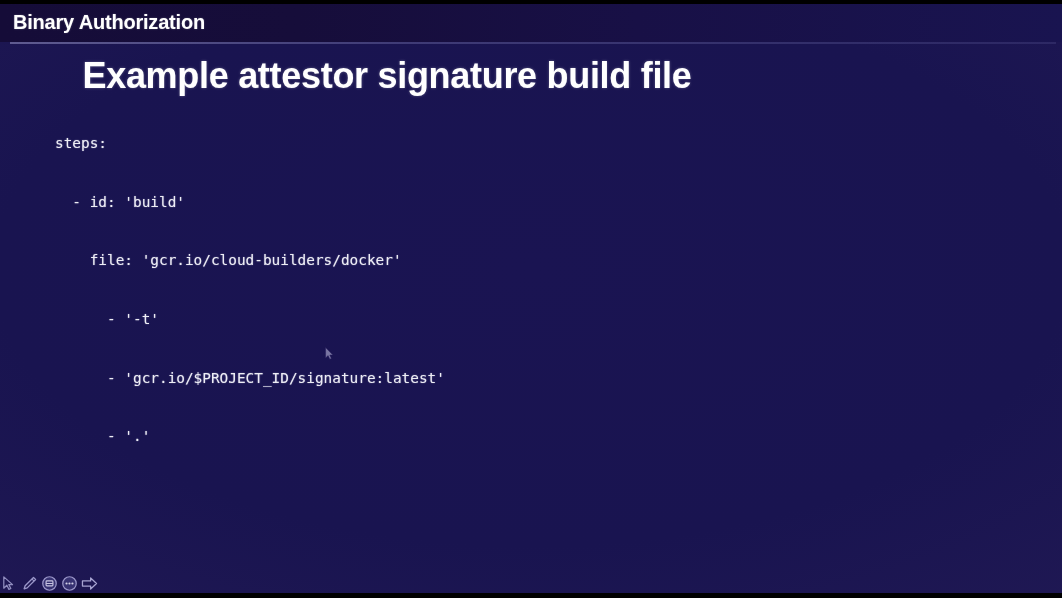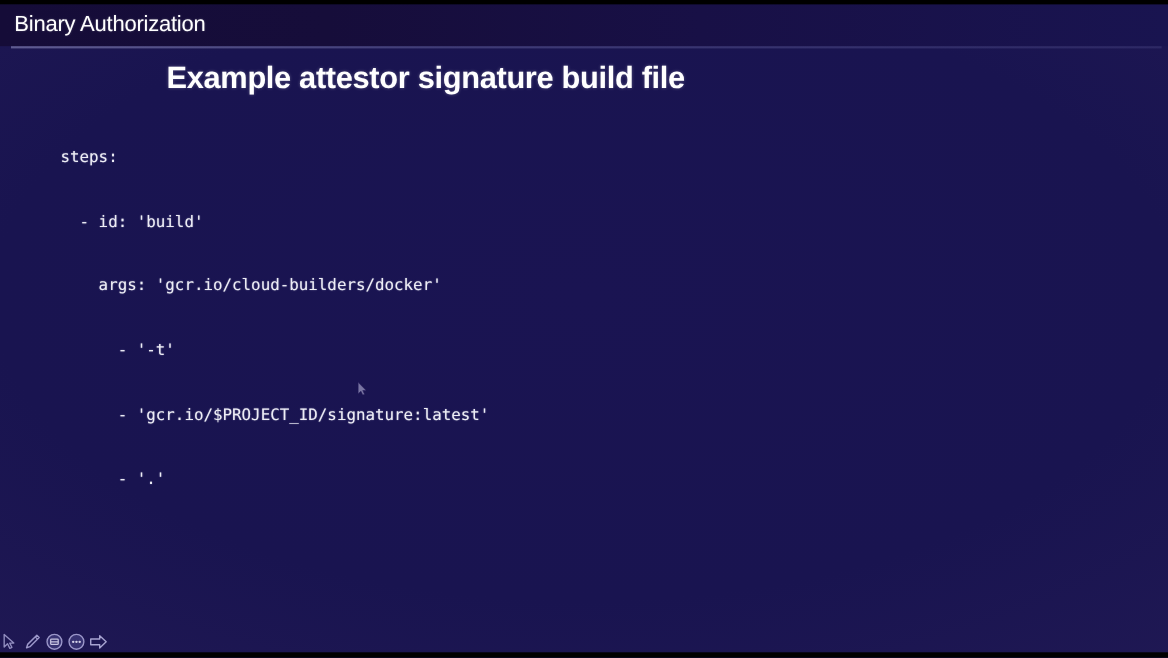--- a/index.html
+++ b/index.html
@@ -39,21 +39,21 @@
     height: 38px;
     background: linear-gradient(90deg, #150c38 0%, #160d3a 28%, #181046 60%, #191450 100%);
   }
   .header-title {
     position: absolute;
     top: 4px;
     left: 13px;
     height: 36px;
     line-height: 36px;
     font-size: 20px;
-    font-weight: normal;
+    font-weight: bold;
     color: #ffffff;
     letter-spacing: -0.2px;
     text-shadow: 0 0 2px rgba(255,255,255,0.28);
     white-space: nowrap;
   }
   .header-divider {
     position: absolute;
     top: 42px;
     left: 10px;
     width: 1046px;
@@ -61,21 +61,21 @@
     background: linear-gradient(90deg, rgba(150,148,196,0.55) 0%, rgba(120,118,175,0.40) 38%, rgba(90,88,150,0.28) 100%);
   }
 
   
   .slide-title {
     position: absolute;
     top: 55px;
     left: 0;
     width: 100%;
     text-align: center;
-    font-size: 28px;
+    font-size: 36px;
     font-weight: bold;
     color: #ffffff;
     letter-spacing: -0.3px;
     text-shadow: 0 0 3px rgba(255,255,255,0.30);
   }
   .slide-title .t-inner {
     display: inline-block;
     transform: translateX(-144px);
   }
 
@@ -137,21 +137,21 @@
   <div class="header-title">Binary Authorization</div>
   <div class="header-divider"></div>
 
   <div class="slide-title">
     <span class="t-inner">Example attestor signature build file</span>
   </div>
 
   <div class="code-block">
     <div class="code-line">steps:</div>
     <div class="code-line">  - id: 'build'</div>
-    <div class="code-line">    args: 'gcr.io/cloud-builders/docker'</div>
+    <div class="code-line">    file: 'gcr.io/cloud-builders/docker'</div>
     <div class="code-line">      - '-t'</div>
     <div class="code-line">      - 'gcr.io/$PROJECT_ID/signature:latest'</div>
     <div class="code-line">      - '.'</div>
     
     
     
     
     
     
     

